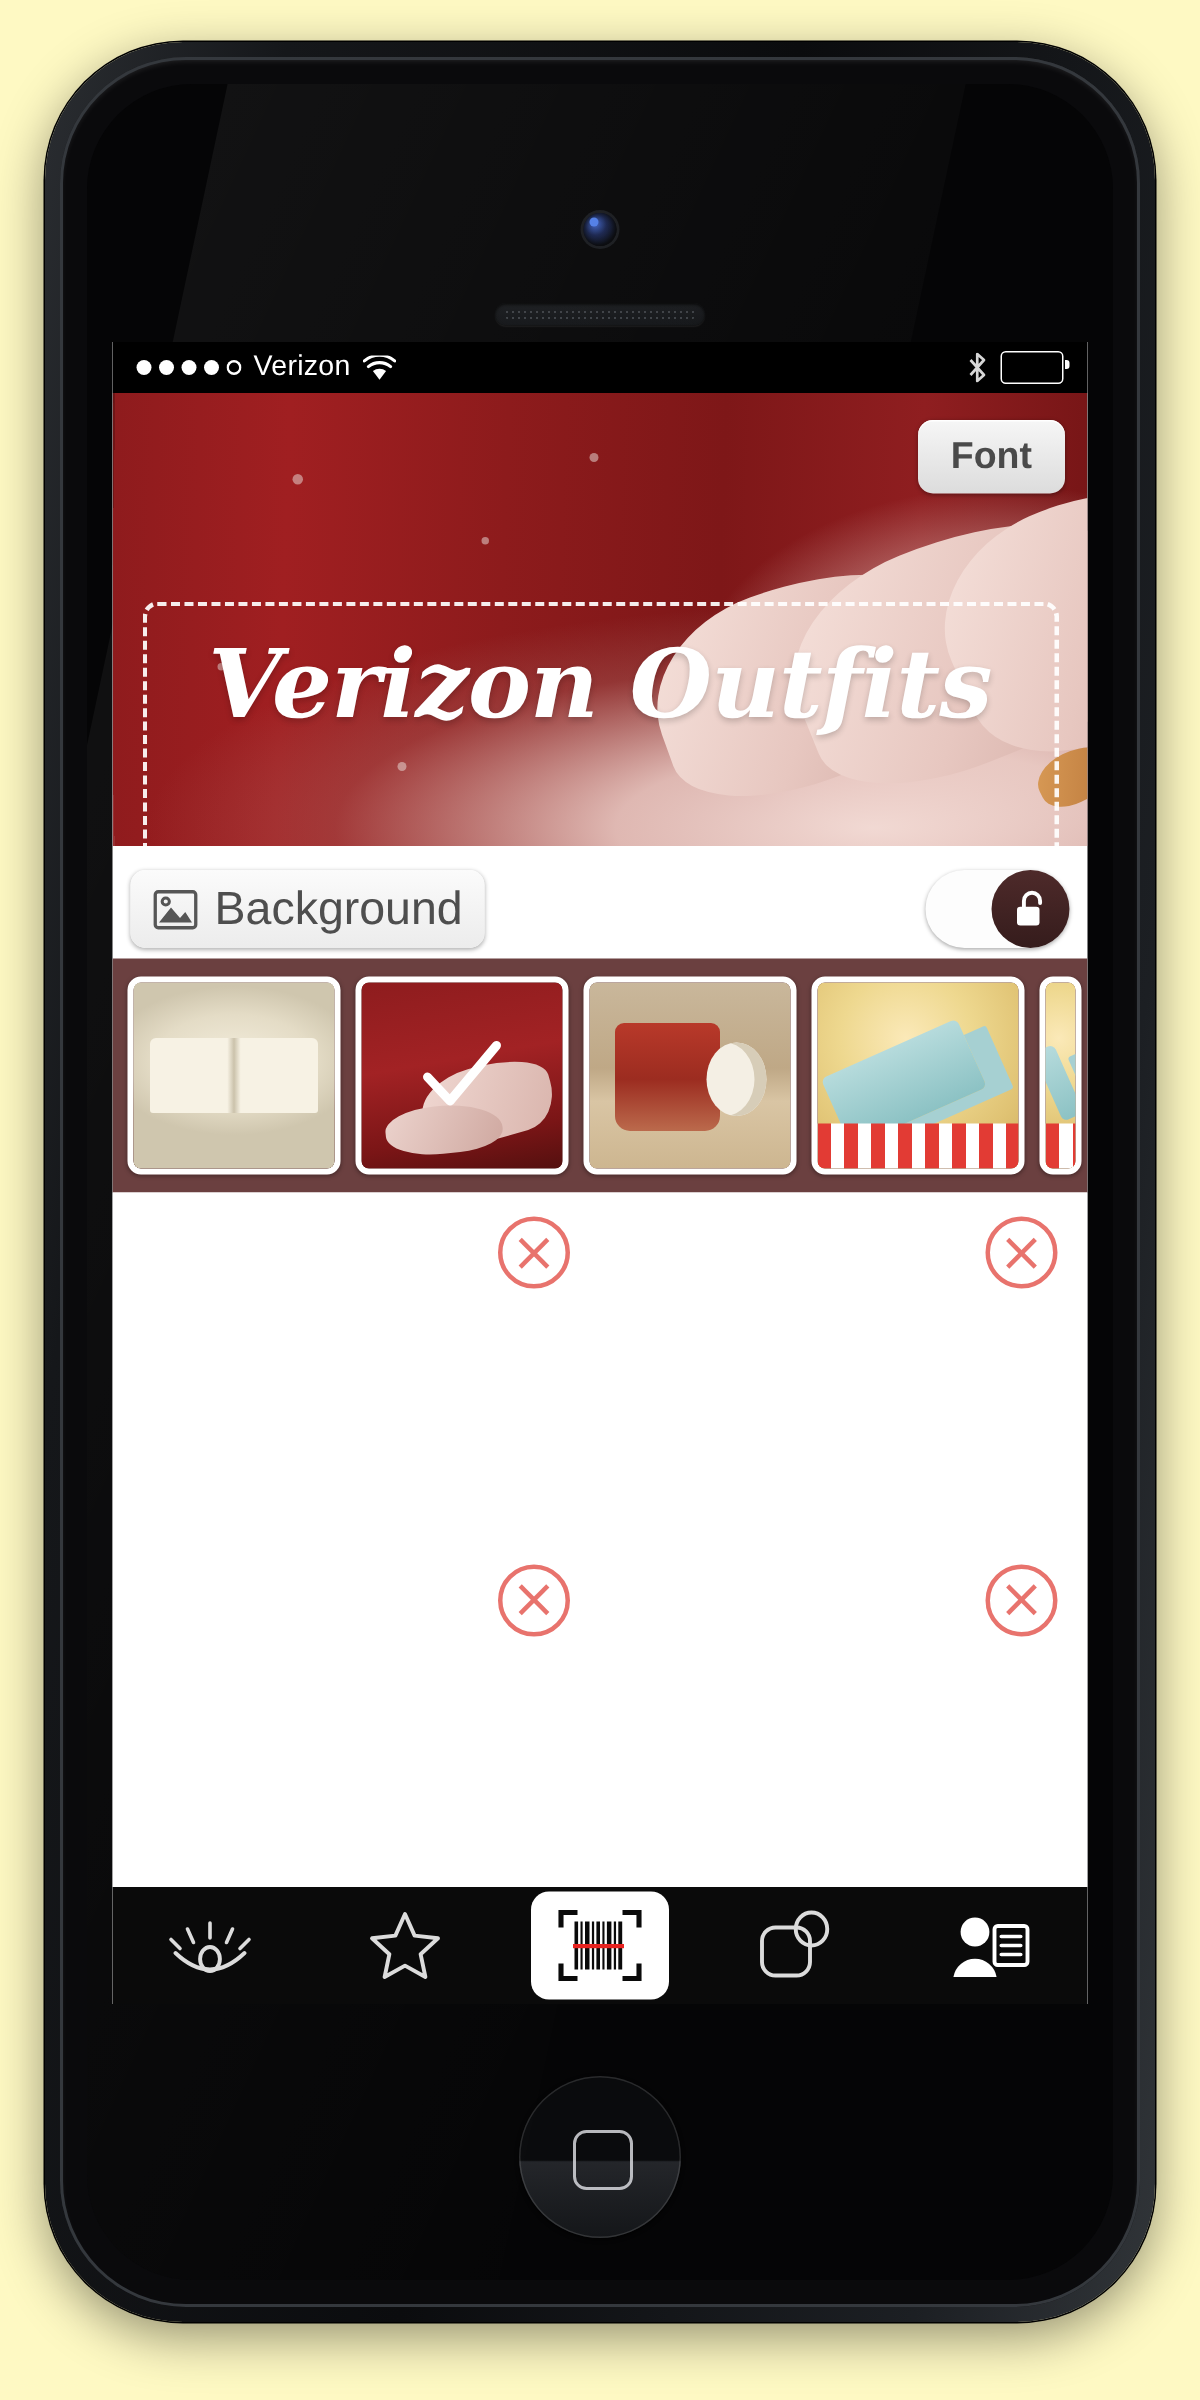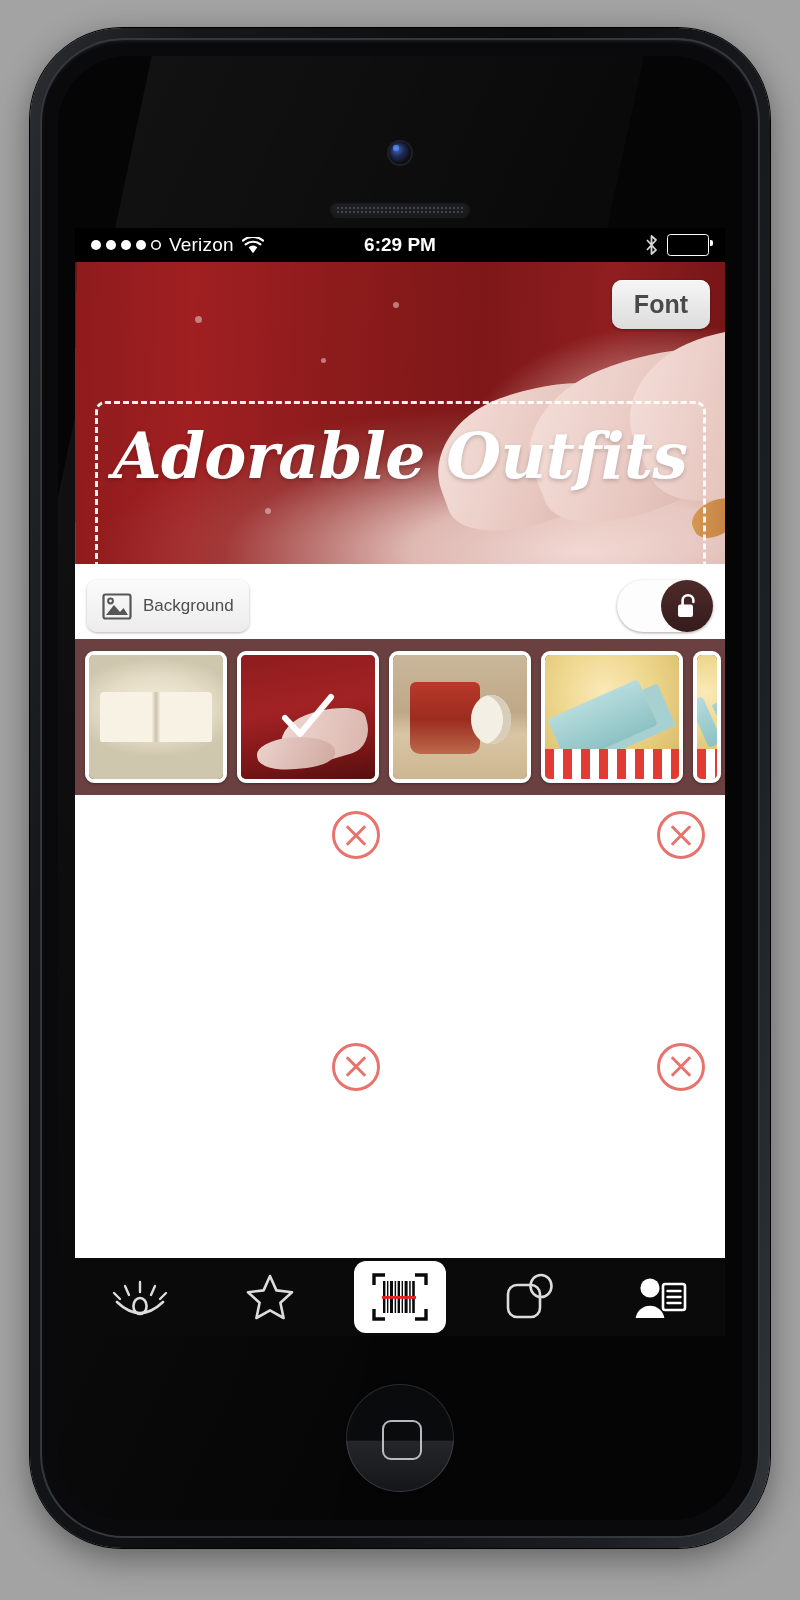--- a/index.html
+++ b/index.html
@@ -1,19 +1,19 @@
 <!DOCTYPE html>
 <html><head>
 <meta charset="utf-8">
 <style>
   html,body{margin:0;padding:0;background:#ffffff;}
   body{width:800px;height:1600px;overflow:hidden;font-family:"Liberation Sans",sans-serif;}
 
   
-  #stage{position:relative;width:800px;height:1600px;background:#a3a3a3;}
+  #stage{position:relative;width:800px;height:1600px;background:#fef9c3;}
 
   .phone{position:absolute;left:30px;top:28px;width:740px;height:1520px;
     border-radius:92px;
     background:linear-gradient(100deg,#2a2d31 0%,#15171a 16%,#0b0c0e 50%,#1c1f23 84%,#313539 100%);
     box-shadow:0 0 0 1px #000, 0 10px 34px rgba(0,0,0,.42);}
   .phone-inner{position:absolute;left:10px;top:10px;right:10px;bottom:10px;
     border-radius:84px;background:#0a0a0c;
     box-shadow:inset 0 0 0 2px #34383d, inset 0 2px 5px rgba(255,255,255,.14);}
   .glass{position:absolute;left:18px;top:18px;right:18px;bottom:18px;border-radius:70px;
     background:#050506;overflow:hidden;}
@@ -94,21 +94,21 @@
   .title-box{position:absolute;left:20px;top:139px;right:19px;height:200px;
     border:3px dashed rgba(255,255,255,.92);border-radius:10px;}
   .hero-title{position:absolute;left:0;right:0;top:157px;text-align:center;color:#fff;
     font-family:"DejaVu Serif",serif;font-style:italic;font-weight:bold;font-size:63px;
     letter-spacing:-.6px;text-shadow:0 2px 4px rgba(0,0,0,.20);white-space:nowrap;}
 
   
   .toolbar{position:absolute;left:0;right:0;top:345px;height:66px;display:flex;align-items:center;
     padding:0 12px;gap:12px;}
   .tb-btn{display:flex;align-items:center;gap:11px;border-radius:10px;height:52px;padding:0 15px;
-    font-size:17px;box-sizing:border-box;}
+    font-size:31px;box-sizing:border-box;}
   .tb-btn.primary{background:linear-gradient(180deg,#fbfbfb,#ececec);color:#4e4e4e;
     box-shadow:0 1px 3px rgba(0,0,0,.3);}
   .tb-btn.ghost{border:2px solid rgba(255,255,255,.62);color:#fff;background:rgba(255,255,255,.10);}
   .tb-btn.icononly{padding:0 13px;}
   .ic{display:block;flex:0 0 auto;}
 
   .lock-toggle{margin-left:auto;position:relative;width:96px;height:52px;border-radius:26px;
     background:#fdfdfd;box-shadow:0 1px 3px rgba(0,0,0,.35);}
   .lock-knob{position:absolute;right:0;top:0;width:52px;height:52px;border-radius:50%;
     background:linear-gradient(180deg,#4e2a2a,#351c1c);display:flex;align-items:center;justify-content:center;}
@@ -196,21 +196,20 @@
             <i class="dot"></i>
             <i class="dot empty"></i>
         </span>
         <span class="carrier">Verizon</span>
         <svg class="ic" width="22" height="17" viewBox="0 0 22 17">
           <path d="M11 16.2 L6.6 10.3 A7.2 7.2 0 0 1 15.4 10.3 Z" fill="#fff"></path>
           <path d="M3.6 7.4 A11.6 11.6 0 0 1 18.4 7.4" stroke="#fff" stroke-width="2.1" fill="none" stroke-linecap="round"></path>
           <path d="M.9 3.6 A15.5 15.5 0 0 1 21.1 3.6" stroke="#fff" stroke-width="2.1" fill="none" stroke-linecap="round"></path>
         </svg>
       </div>
-      <div class="sb-time">6:29 PM</div>
       <div class="sb-right">
         <svg class="ic" width="13" height="20" viewBox="0 0 13 20">
           <path d="M2 5 L11 15 L6.5 19 L6.5 1 L11 5 L2 15" stroke="#d6d6d6" stroke-width="1.8" fill="none" stroke-linejoin="round"></path>
         </svg>
         <span class="battery"><i class="bat-fill" style="width:100%"></i></span>
       </div>
     </div>
 
     <div class="hero">
       <div class="hero-bg"></div>
@@ -221,21 +220,21 @@
       <div class="heel-toe"></div>
       <div class="splat" style="left:120px;top:54px;width:7px;height:7px;"></div>
       <div class="splat" style="left:246px;top:96px;width:5px;height:5px;"></div>
       <div class="splat" style="left:318px;top:40px;width:6px;height:6px;"></div>
       <div class="splat" style="left:70px;top:180px;width:5px;height:5px;"></div>
       <div class="splat" style="left:190px;top:246px;width:6px;height:6px;"></div>
 
       <div class="done-btn">Font</div>
 
       <div class="title-box"></div>
-      <div class="hero-title">Adorable Outfits</div>
+      <div class="hero-title">Verizon Outfits</div>
     </div>
 
     <div class="toolbar">
       <div class="tb-btn primary">
         <svg class="ic" width="30" height="27" viewBox="0 0 30 27">
           <rect x="1.5" y="1.5" width="27" height="24" rx="2" stroke="#565656" stroke-width="2.2" fill="none"></rect>
           <circle cx="8.5" cy="8" r="2.4" stroke="#565656" stroke-width="2" fill="none"></circle>
           <path d="M4 22 L12 12 L18 19 L21.5 15 L26 22 Z" fill="#565656"></path>
         </svg>
         <span>Background</span>

